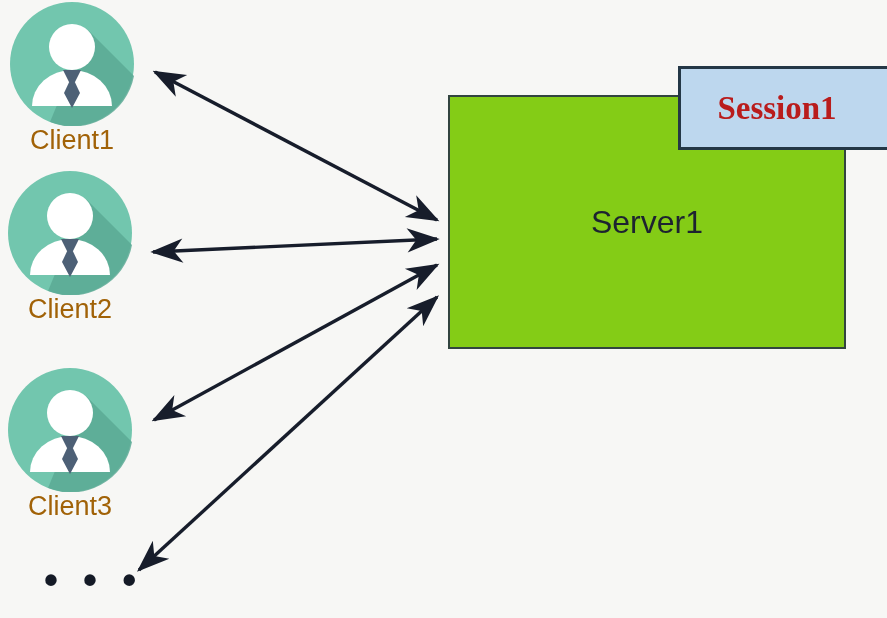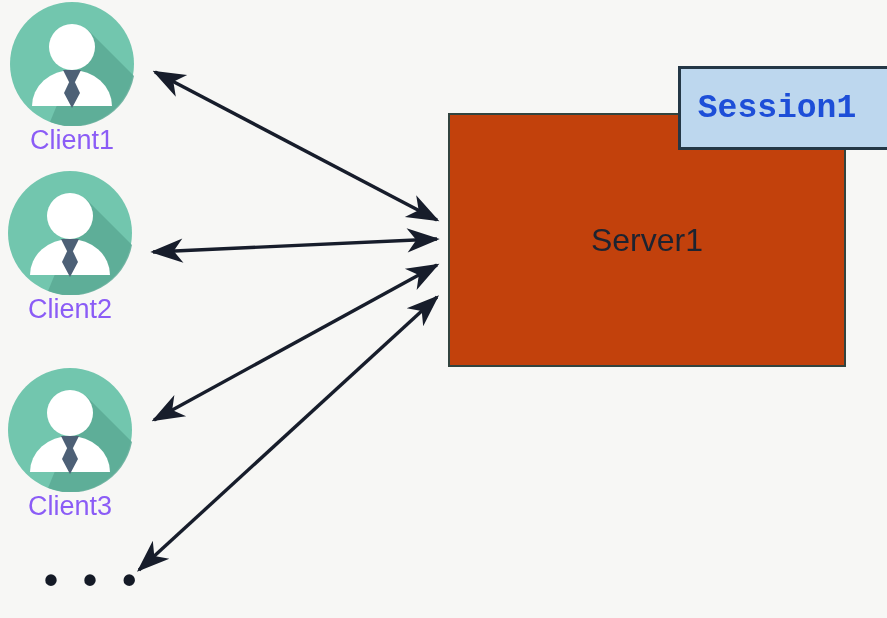--- a/index.html
+++ b/index.html
@@ -43,33 +43,33 @@
     display: block;
   }
   .client-label {
     position: absolute;
     left: 50%;
     transform: translateX(-50%);
     top: 122px;
     white-space: nowrap;
     font-size: 27px;
     line-height: 32px;
-    color: #8b5cf6;
+    color: #a16207;
     font-family: "Liberation Sans", sans-serif;
     font-weight: 400;
   }
 
   
   #server-box {
     position: absolute;
     left: 448px;
-    top: 113px;
+    top: 95px;
     width: 398px;
     height: 254px;
-    background: #c2410c;
+    background: #84cc16;
     border: 2px solid #32443f;
     box-sizing: border-box;
     z-index: 3;
   }
   #server-label {
     position: absolute;
     left: 0;
     top: 0;
     width: 100%;
     height: 100%;
@@ -99,22 +99,22 @@
     position: absolute;
     left: 0;
     top: 0;
     width: 192px;
     height: 100%;
     display: flex;
     align-items: center;
     justify-content: center;
     font-size: 33px;
     font-weight: bold;
-    color: #1d4ed8;
-    font-family: Liberation Mono, monospace;
+    color: #b91c1c;
+    font-family: Liberation Serif, serif;
   }
 
   
   #ellipsis {
     position: absolute;
     left: 44px;
     top: 560px;
     font-size: 40px;
     line-height: 40px;
     letter-spacing: 7px;

